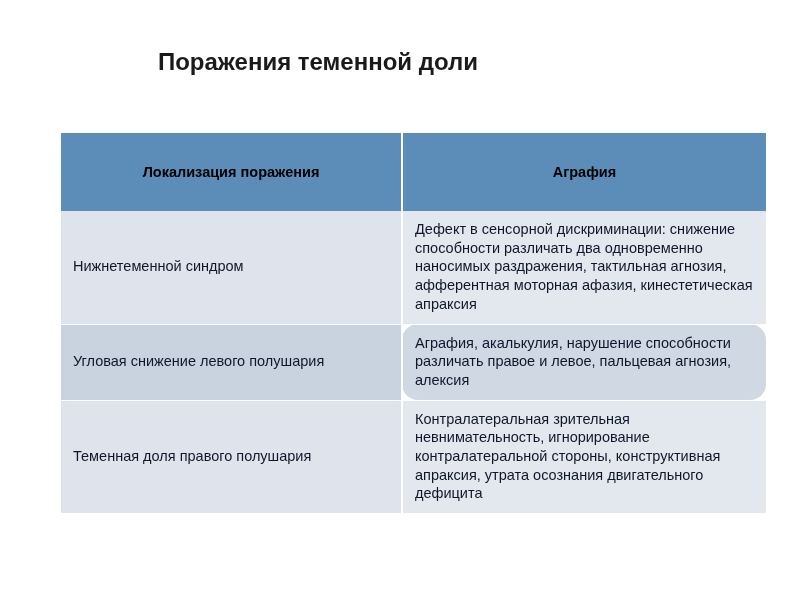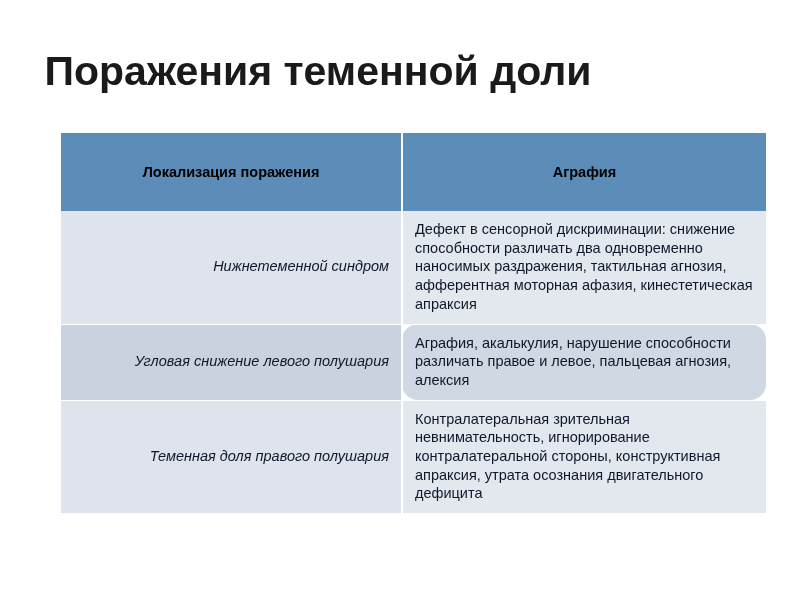--- a/index.html
+++ b/index.html
@@ -18,21 +18,21 @@
     width: 800px;
     height: 600px;
     box-sizing: border-box;
   }
   .slide-title {
     position: absolute;
     top: 48px;
     left: 0;
     width: 636px;
     text-align: center;
-    font-size: 41px;
+    font-size: 24px;
     font-weight: bold;
     color: #1a1a1a;
     letter-spacing: 0px;
   }
   .table-wrap {
     position: absolute;
     top: 133px;
     left: 61px;
     width: 705px;
   }
@@ -60,23 +60,22 @@
   }
   table.lesion-table td {
     font-size: 14.5px;
     color: #0f172a;
     vertical-align: top;
     padding: 9px 12px 10px 12px;
     border-bottom: 1px solid #ffffff;
     line-height: 1.29;
   }
   table.lesion-table td.loc {
-    text-align: right;
+    text-align: left;
     vertical-align: middle;
-    font-style: italic;
   }
   table.lesion-table td.sign {
     border-left: 2px solid #ffffff;
   }
   
   tr.row-0 td { background: #dfe4ec; }
   tr.row-1 td { background: #c9d3e0; }
   tr.row-2 td { background: #dfe4ec; }
   tr.row-1 td.sign { background: #cfd8e3; border-radius: 16px; }
   tr.row-0 td.sign { background: #e3e8ef; }

